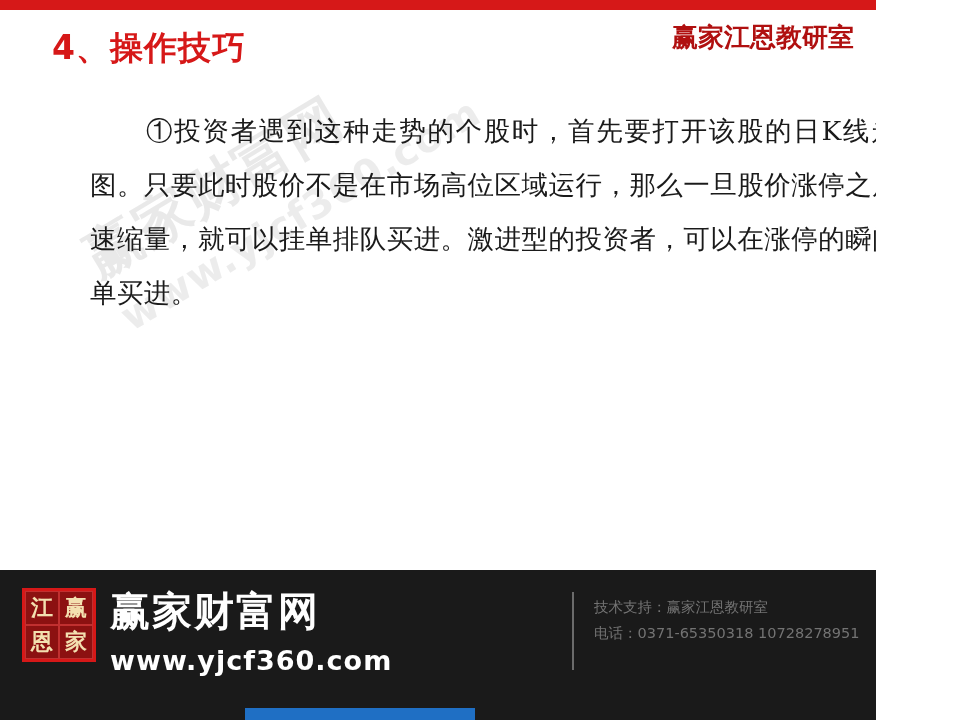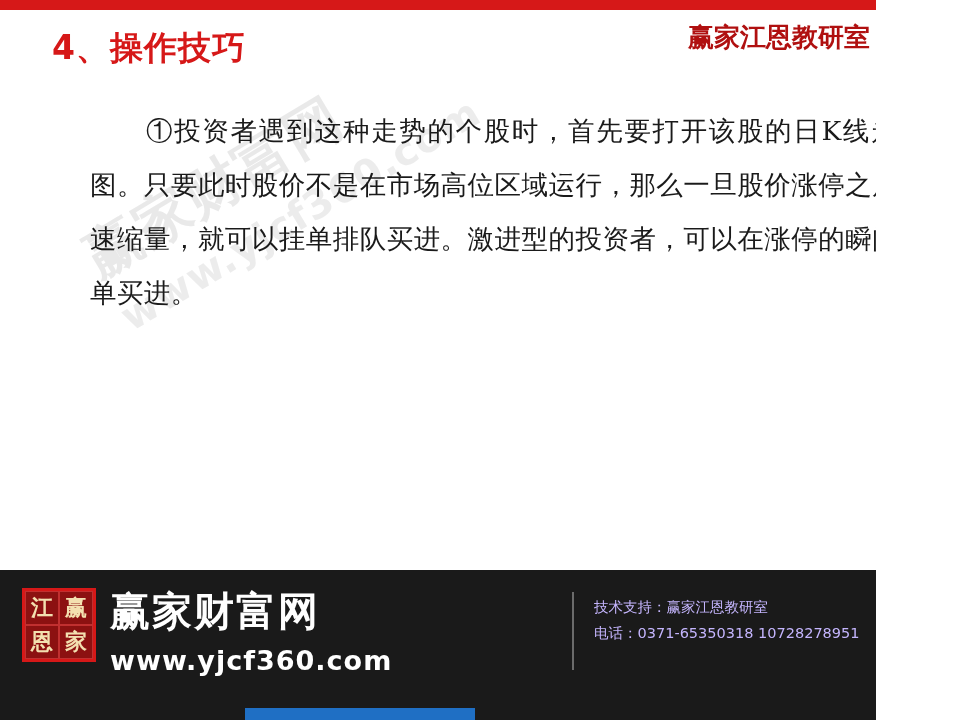--- a/index.html
+++ b/index.html
@@ -27,21 +27,21 @@
     top: 26px; left: 52px;
     font-family: "DejaVu Sans", "Liberation Sans", sans-serif;
     font-size: 33px;
     font-weight: bold;
     color: #d61818;
     letter-spacing: 1px;
     white-space: nowrap;
   }
   .brand-top {
     position: absolute;
-    top: 20px; right: 6px;
+    top: 20px; right: 22px;
     font-family: "DejaVu Sans", "Liberation Sans", sans-serif;
     font-size: 26px;
     font-weight: bold;
     color: #b01010;
     white-space: nowrap;
   }
   
   .body-area {
     position: absolute;
     top: 104px; left: 46px;
@@ -148,21 +148,21 @@
   }
   .footer-divider {
     position: absolute;
     left: 572px; top: 22px;
     width: 2px; height: 78px;
     background: #6b6b6b;
   }
   .footer-contact {
     position: absolute;
     left: 594px; top: 24px;
-    color: #c4b5fd;
+    color: #737373;
     font-family: "DejaVu Sans", "Liberation Sans", sans-serif;
     font-size: 14.5px;
     line-height: 26px;
     white-space: nowrap;
   }
 </style>
 </head>
 <body>
 
 <div class="slide">

